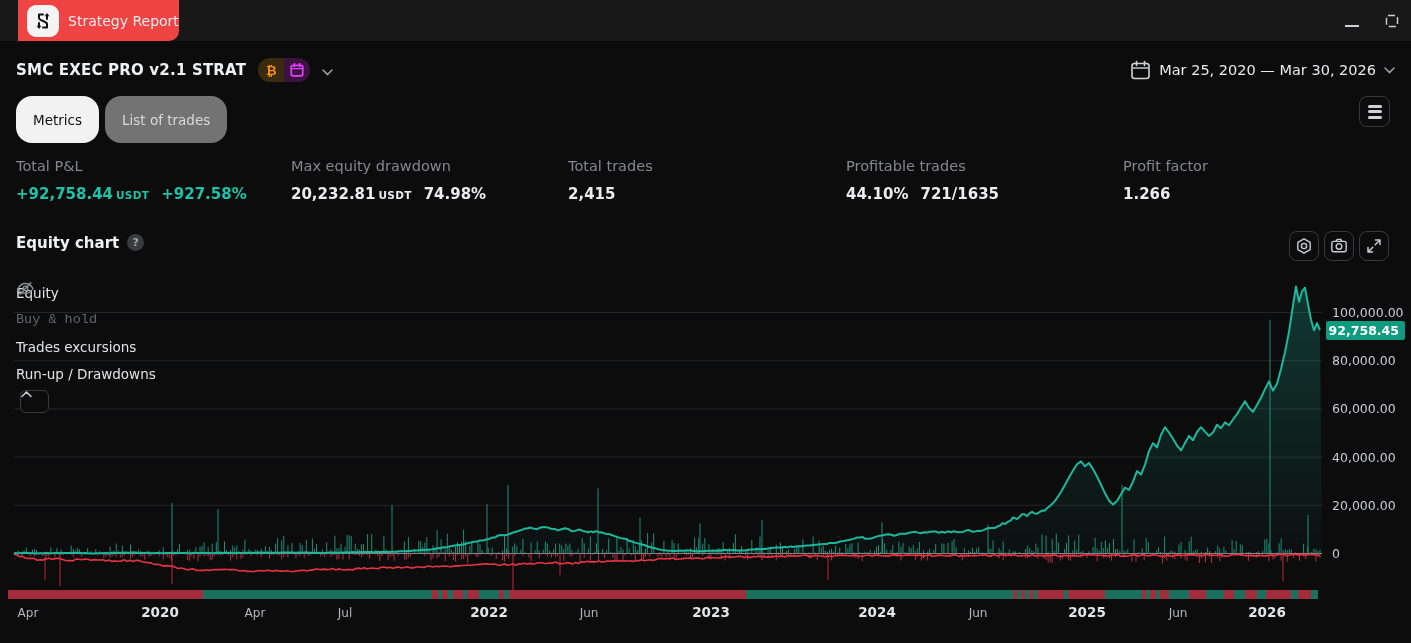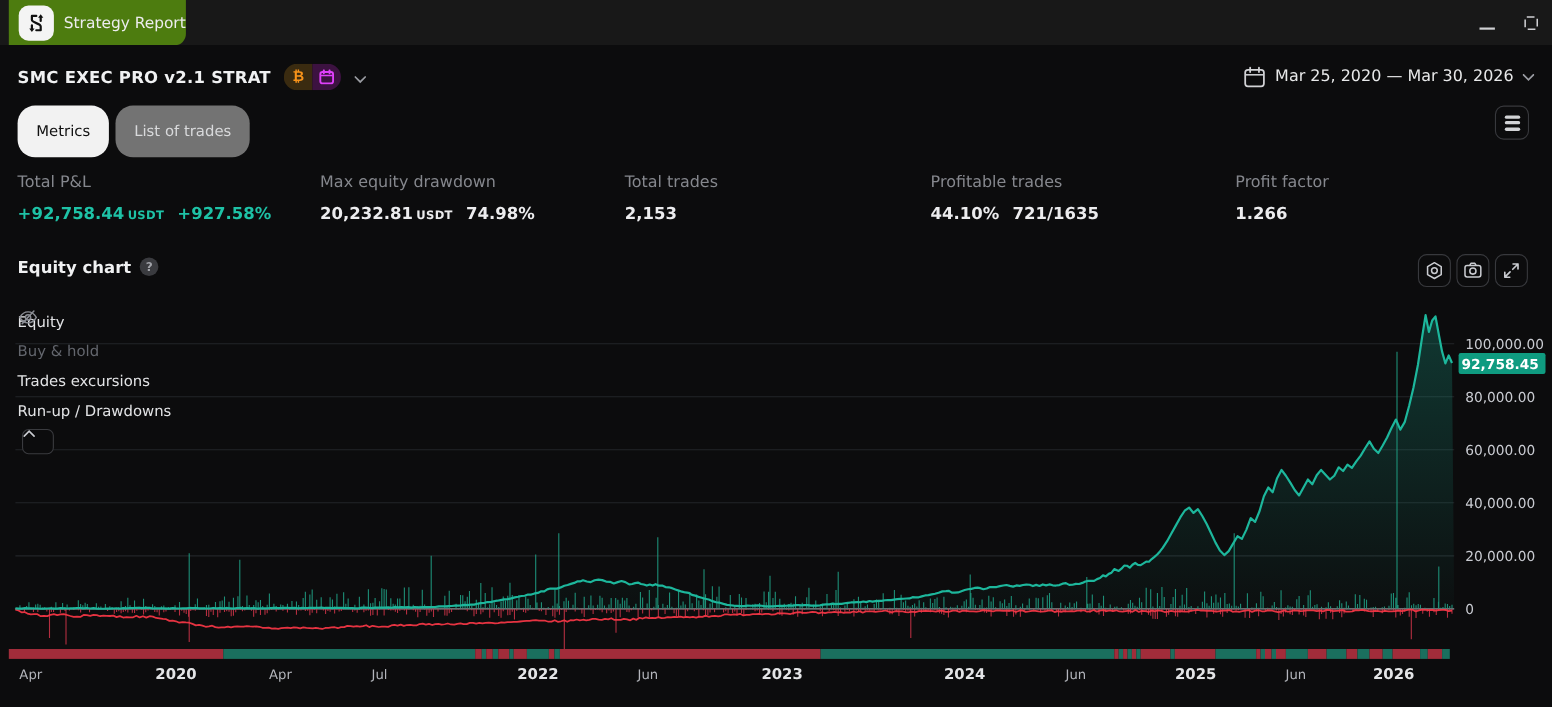--- a/index.html
+++ b/index.html
@@ -1,20 +1,20 @@
 <!DOCTYPE html>
 <html><head>
 <meta charset="utf-8">
 <style>
   html,body{margin:0;padding:0;background:#000;}
   .app{position:relative;width:1411px;height:643px;background:#0c0c0d;overflow:hidden;
        font-family:"DejaVu Sans","Liberation Sans",sans-serif;color:#e8e9ea;}
   
   .tabbar{position:absolute;left:0;top:0;width:1411px;height:41px;background:#181818;}
-  .tab{position:absolute;left:8px;top:0;width:161px;height:41px;background:#4d7c0f;
+  .tab{position:absolute;left:18px;top:0;width:161px;height:41px;background:#ef4444;
        border-radius:0 0 10px 0;display:flex;align-items:center;cursor:default;}
   .tab-app-icon{position:absolute;left:9px;top:5px;width:32px;height:32px;background:#f4f4f4;
        border-radius:9px;display:flex;align-items:center;justify-content:center;}
   .tab-title{position:absolute;left:50px;top:0;height:41px;display:flex;align-items:center;
        font-size:14px;color:#ececee;}
   .win-controls{position:absolute;right:10px;top:0;height:41px;display:flex;align-items:center;gap:22px;}
   .win-btn{width:18px;height:18px;display:flex;align-items:center;justify-content:center;color:#cfd0d3;}
   .min-glyph{display:block;width:14px;height:2px;background:#cfd0d3;margin-top:10px;}
   
   .hdr{position:absolute;left:16px;top:56px;height:28px;display:flex;align-items:center;gap:8px;}
@@ -50,21 +50,21 @@
   .help{width:17px;height:17px;border-radius:50%;background:#3a3b3f;color:#a2a4aa;font-size:11px;
         font-weight:700;display:flex;align-items:center;justify-content:center;cursor:pointer;}
   .chart-btns{position:absolute;right:22px;top:231px;display:flex;gap:5px;}
   .chart-btns .iconbtn{width:30px;height:30px;}
   
   .chart-wrap{position:absolute;left:0;top:270px;width:1411px;height:373px;}
   .chart-wrap svg{position:absolute;left:0;top:0;}
   .legend{position:absolute;left:16px;top:9px;}
   .legend-item{display:flex;align-items:center;gap:10px;height:27px;font-size:13.5px;
         color:#e2e3e5;cursor:pointer;}
-  .legend-item.dim{color:#63666d;}
+  .legend-item.dim{color:#63666d;font-family:Liberation Mono, monospace;}
   .collapse-btn{position:absolute;left:20px;top:120px;width:27px;height:21px;border:1px solid #3a3b3f;
         border-radius:6px;background:#0c0c0d;display:flex;align-items:center;justify-content:center;cursor:pointer;}
 </style>
 </head>
 <body>
 
 <div class="app">
 
   <div class="tabbar">
     <div class="win-controls">
@@ -144,21 +144,21 @@
   <div class="metric m1">
     <div class="metric-label">Max equity drawdown</div>
     <div class="metric-vals">
       <span><span>20,232.81</span><span class="metric-unit">USDT</span></span>
       <span>74.98%</span>
     </div>
   </div>
   <div class="metric m2">
     <div class="metric-label">Total trades</div>
     <div class="metric-vals">
-        <span>2,153</span>
+        <span>2,415</span>
       </div>
   </div>
   <div class="metric m3">
     <div class="metric-label">Profitable trades</div>
     <div class="metric-vals">
       <span>44.10%</span>
       <span>721/1635</span>
     </div>
   </div>
   <div class="metric m4">

